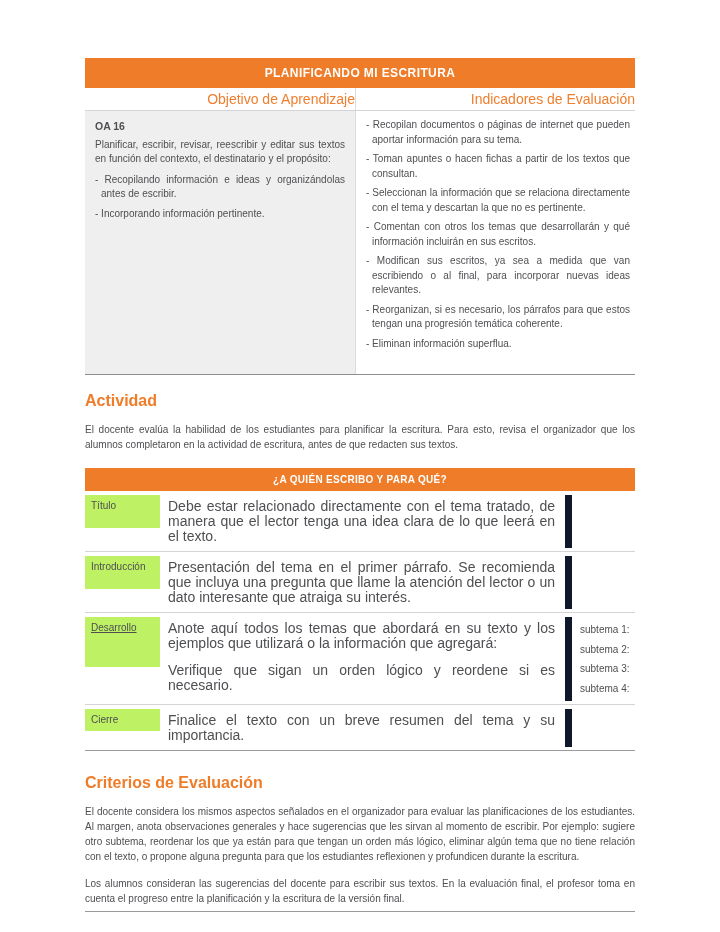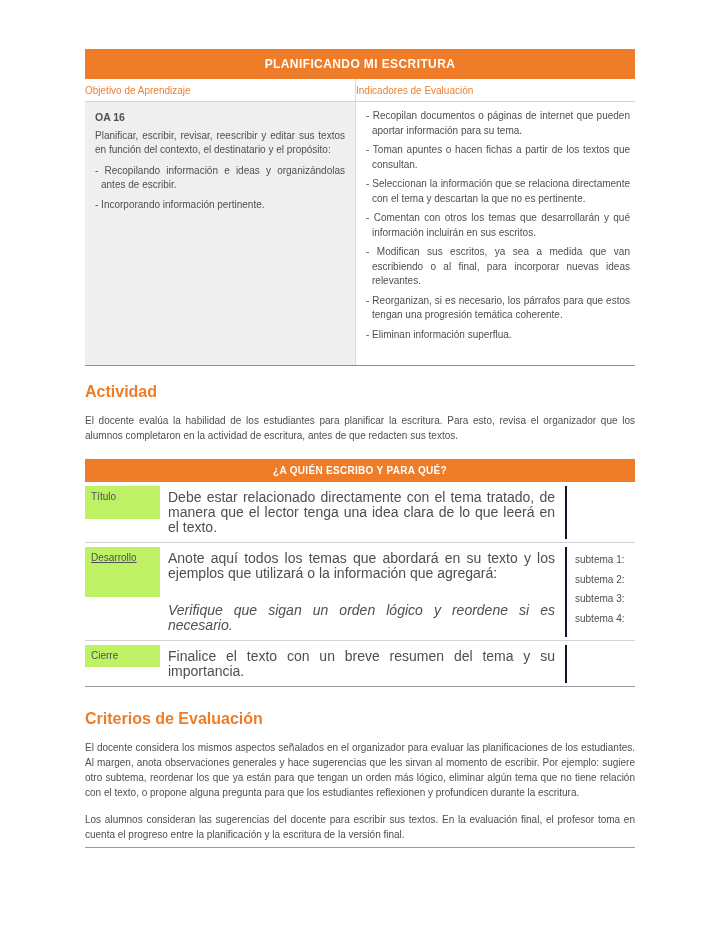--- a/index.html
+++ b/index.html
@@ -1,30 +1,30 @@
 <!DOCTYPE html>
 <html><head>
 <meta charset="utf-8">
 <style>
   * { margin:0; padding:0; box-sizing:border-box; }
   html,body { background:#ffffff; }
   .page {
     position:relative; width:720px; height:932px; background:#ffffff;
     font-family:"Liberation Sans", sans-serif; color:#4e4f52; overflow:hidden;
   }
-  .content { position:absolute; left:85px; top:49px; width:550px; }
+  .content { position:absolute; left:85px; top:58px; width:550px; }
 
   
   .t-title {
     background:#ee7c28; color:#ffffff; font-weight:bold; font-size:12px;
     height:30px; line-height:30px; text-align:center; letter-spacing:0.4px;
   }
   .t1-subheader { display:flex; height:23px; border-bottom:1px solid #d4d4d4; }
   .t1-subheader .hc {
-    color:#ef7f2e; font-size:10px; line-height:23px; text-align:left;
+    color:#ef7f2e; font-size:14px; line-height:23px; text-align:right;
   }
   .t1-subheader .hc1 { width:270px; }
   .t1-subheader .hc2 { flex:1; border-left:1px solid #dcdcdc; }
   .t1-body { display:flex; border-bottom:1px solid #8e8e8e; min-height:264px; }
   .oa-cell {
     width:270px; background:#f0efef; padding:8px 10px; font-size:10px;
     line-height:14.5px; text-align:justify;
   }
   .ind-cell {
     flex:1; border-left:1px solid #dcdcdc; padding:7px 5px 7px 10px;
@@ -54,23 +54,23 @@
   .r-intro  { min-height:43px; }
   .r-des    { min-height:85px; }
   .r-cierre { min-height:31px; }
   .label-box {
     background:#bef264; padding:5px 6px; font-size:10px; align-self:start; width:100%;
   }
   .lb-2 { height:33px; }
   .lb-3 { height:50px;text-decoration:underline; }
   .lb-1 { height:22px; }
   .t2-text { padding:4px 10px 4px 8px; font-size:14px; line-height:15px; text-align:justify; }
-  .t2-text p + p { margin-top:22px;font-style:italic; }
+  .t2-text p + p { margin-top:12px; }
   .t2-side {
-    border-left:2px solid #0f172a; padding:3px 0 3px 8px; font-size:10px; line-height:19.5px;
+    border-left:7px solid #0f172a; padding:3px 0 3px 8px; font-size:10px; line-height:19.5px;
   }
   .t2-side ul { list-style:none; }
 
   .footer-rule { border-top:1px solid #9a9a9a; margin-top:5px; }
 </style>
 </head>
 <body>
 
 <div class="page">
   <div class="content">
@@ -113,20 +113,29 @@
       <div class="t2-row r-titulo">
         <div>
             <div class="label-box lb-2">Título</div>
           </div>
         <div class="t2-text">
           <p>Debe estar relacionado directamente con el tema tratado, de manera que el lector tenga una idea clara de lo que leerá en el texto.</p>
         </div>
         <div class="t2-side"></div>
       </div>
 
+      <div class="t2-row r-intro">
+        <div>
+            <div class="label-box lb-2">Introducción</div>
+          </div>
+        <div class="t2-text">
+          <p>Presentación del tema en el primer párrafo. Se recomienda que incluya una pregunta que llame la atención del lector o un dato interesante que atraiga su interés.</p>
+        </div>
+        <div class="t2-side"></div>
+      </div>
 
       <div class="t2-row r-des">
         <div>
             <div class="label-box lb-3">Desarrollo</div>
           </div>
         <div class="t2-text">
           <p>Anote aquí todos los temas que abordará en su texto y los ejemplos que utilizará o la información que agregará:</p>
           <p>Verifique que sigan un orden lógico y reordene si es necesario.</p>
         </div>
         <div class="t2-side">

